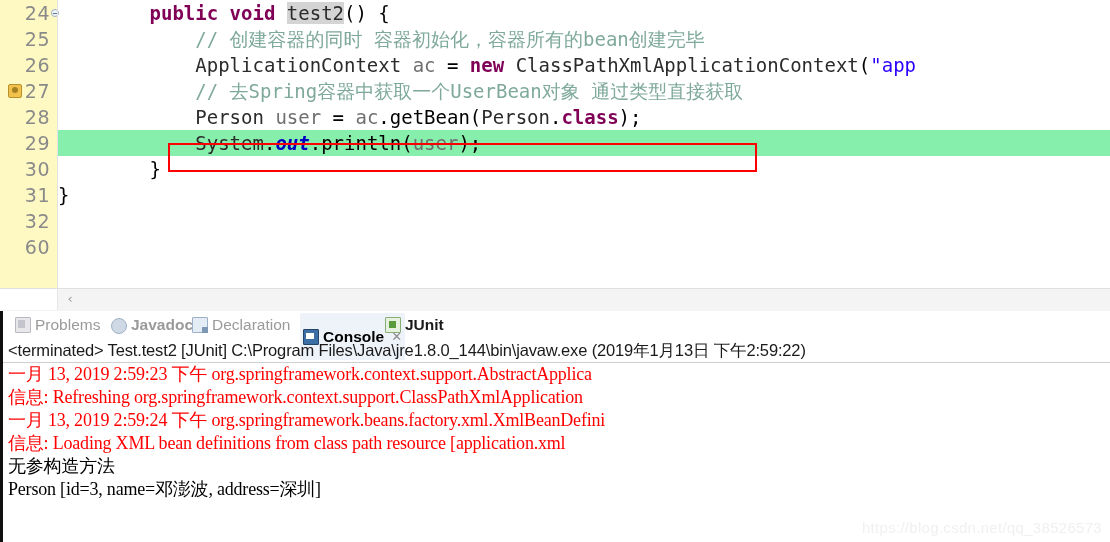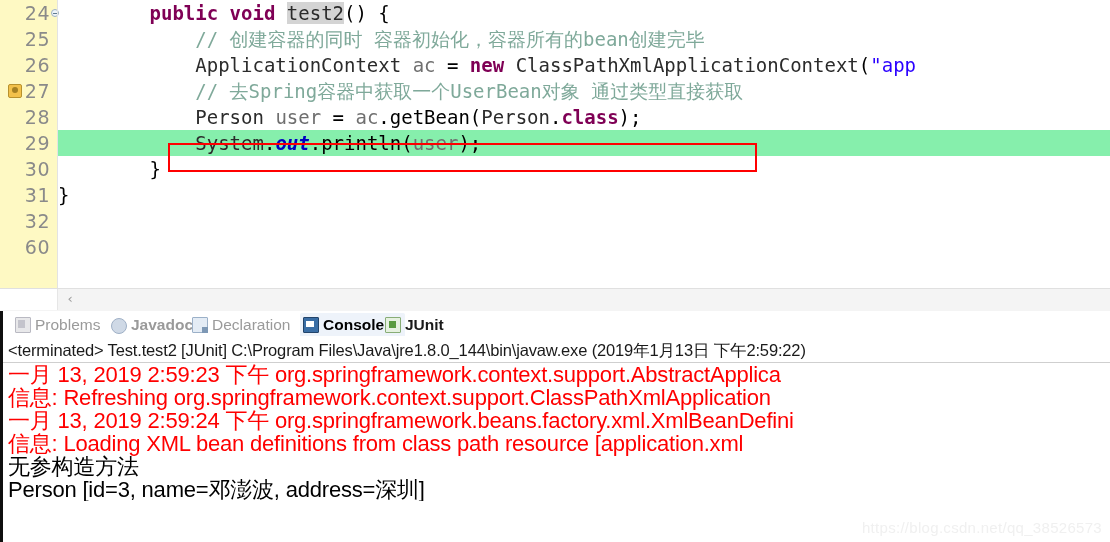--- a/index.html
+++ b/index.html
@@ -195,21 +195,21 @@
     white-space: nowrap;
     display: flex;
     align-items: center;
     gap: 4px;
   }
   .tab.active {
     color: #000000;
     font-weight: bold;
     background: #eef3fa;
     border-radius: 2px 2px 0 0;
-    padding: 0 3px;
+    padding: 12px 3px;
   }
   .tab.bold-inactive { color: #1a1a1a; font-weight: bold; }
   .tab .tico {
     display: inline-block;
     width: 14px; height: 14px;
     position: relative;
     flex: 0 0 auto;
   }
   .ico-problems { background: #e8e8ea; border: 1px solid #b9b9c2; border-radius: 1px; }
   .ico-problems::after {
@@ -269,22 +269,22 @@
   .console-out {
     position: absolute;
     left: 8px; top: 52px;
     width: 1100px;
     overflow: hidden;
   }
   .cline {
     height: 23px;
     line-height: 23px;
     white-space: pre;
-    font-family: Liberation Sans, sans-serif;
-    font-size: 22px;
+    font-family: Liberation Serif, serif;
+    font-size: 18px;
     letter-spacing: -0.2px;
   }
   .cred { color: #ff0000; }
   .cblk { color: #000000; }
 
   .watermark {
     position: absolute;
     right: 8px; bottom: 6px;
     font-size: 15px;
     color: #f0f0f0;

